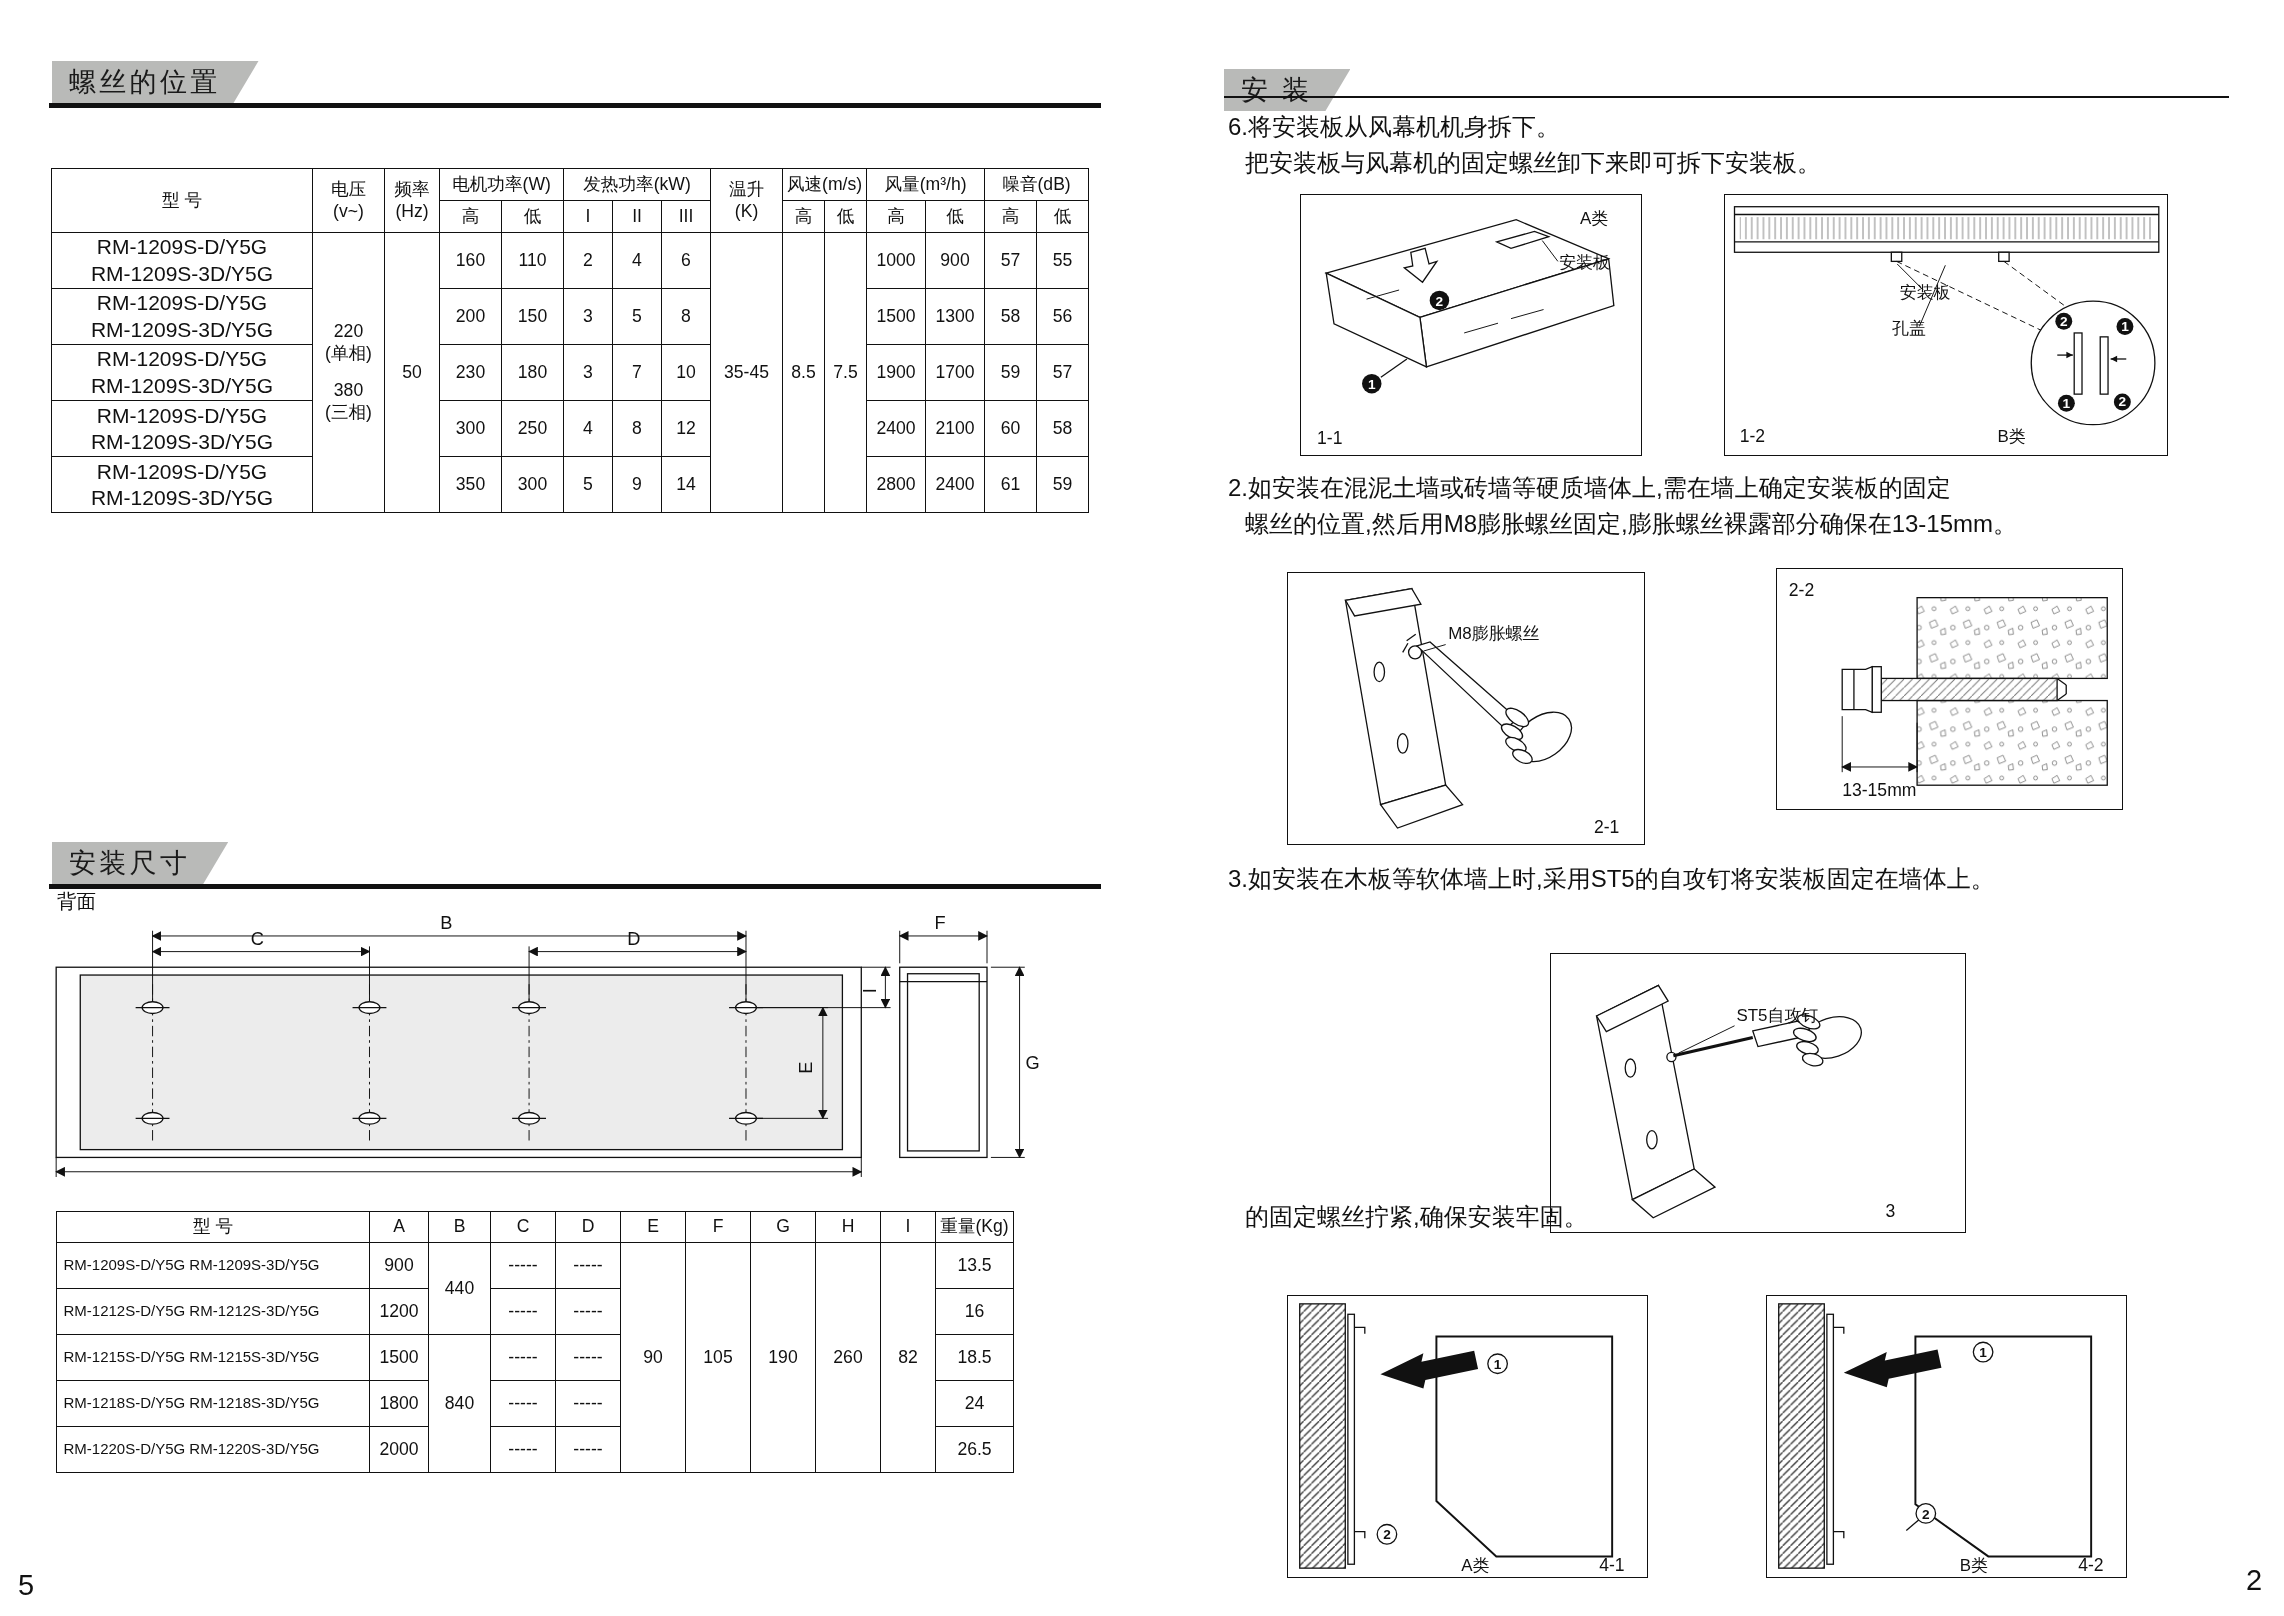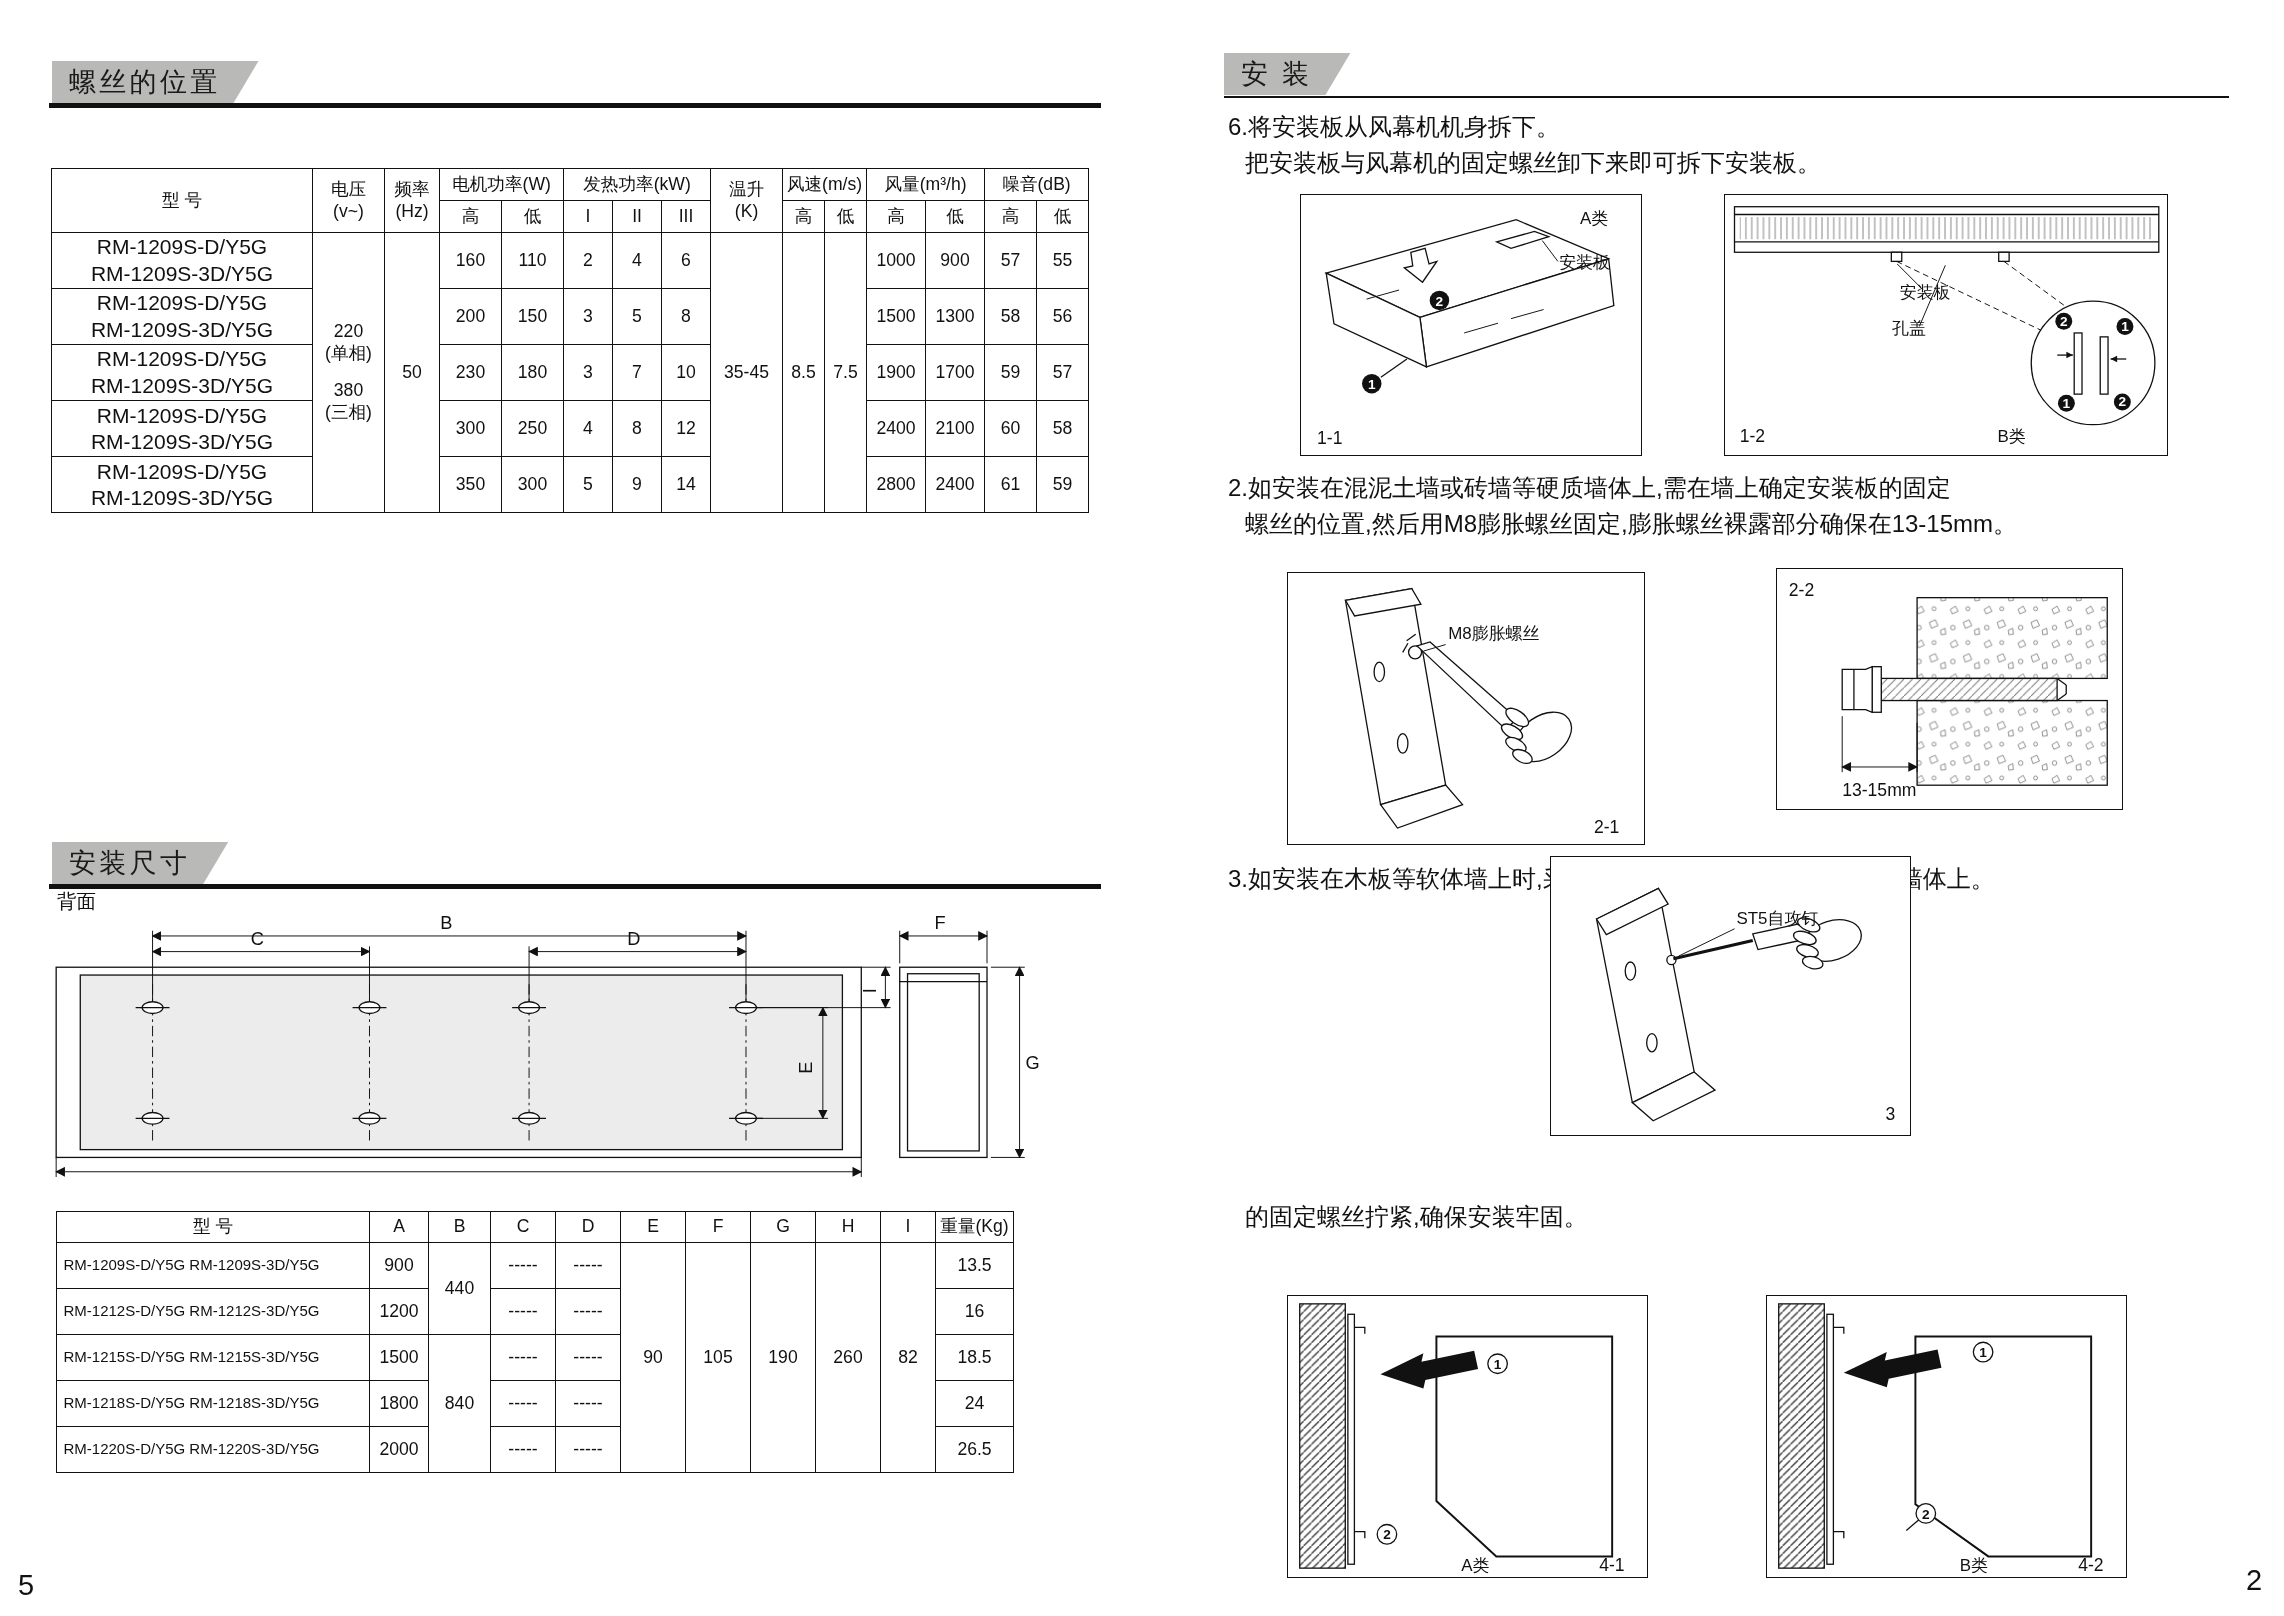--- a/index.html
+++ b/index.html
@@ -334,21 +334,21 @@
       <tr>
         <td class="model-cell">RM-1220S-D/Y5G RM-1220S-3D/Y5G</td>
         <td>2000</td>
         <td>-----</td>
         <td>-----</td>
         <td>26.5</td>
       </tr>
     </tbody>
   </table>
 
-  <div class="section-tab" style="left:1224px;top:53px">
+  <div class="section-tab" style="left:1224px;top:69px">
     <span>安 装</span>
   </div>
   <div class="rule" style="left:1224px;top:96px;width:1005px;height:2px"></div>
 
   <div class="step" style="left:1228px;top:109px">
     <div class="l1">6.将安装板从风幕机机身拆下。</div>
     <div class="l2">把安装板与风幕机的固定螺丝卸下来即可拆下安装板。</div>
   </div>
 
   <div class="figure" style="left:1300px;top:194px;width:342px;height:262px">
@@ -500,21 +500,21 @@
         <line x1="100" y1="304" x2="215" y2="304" marker-start="url(#arr22)" marker-end="url(#arr22)"></line>
       </g>
       <text class="cap" x="157" y="348" text-anchor="middle">13-15mm</text>
     </svg>
   </div>
 
   <div class="step" style="left:1228px;top:861px">
     <div class="l1">3.如安装在木板等软体墙上时,采用ST5的自攻钉将安装板固定在墙体上。</div>
   </div>
 
-  <div class="figure" style="left:1550px;top:856px;width:361px;height:280px">
+  <div class="figure" style="left:1550px;top:953px;width:416px;height:280px">
     <svg width="358" height="277" viewBox="0 0 550 425">
       <g stroke="#111" stroke-width="2" fill="#fff">
         <polygon points="70,95 165,48 220,330 125,377"></polygon>
         <polygon points="125,377 220,330 252,358 157,405"></polygon>
         <polygon points="70,95 165,48 180,72 85,119"></polygon>
         <ellipse cx="122" cy="175" rx="8" ry="14"></ellipse>
         <ellipse cx="155" cy="285" rx="8" ry="14"></ellipse>
       </g>
       <circle cx="185" cy="158" r="7" fill="#fff" stroke="#111" stroke-width="2"></circle>
       <g>

